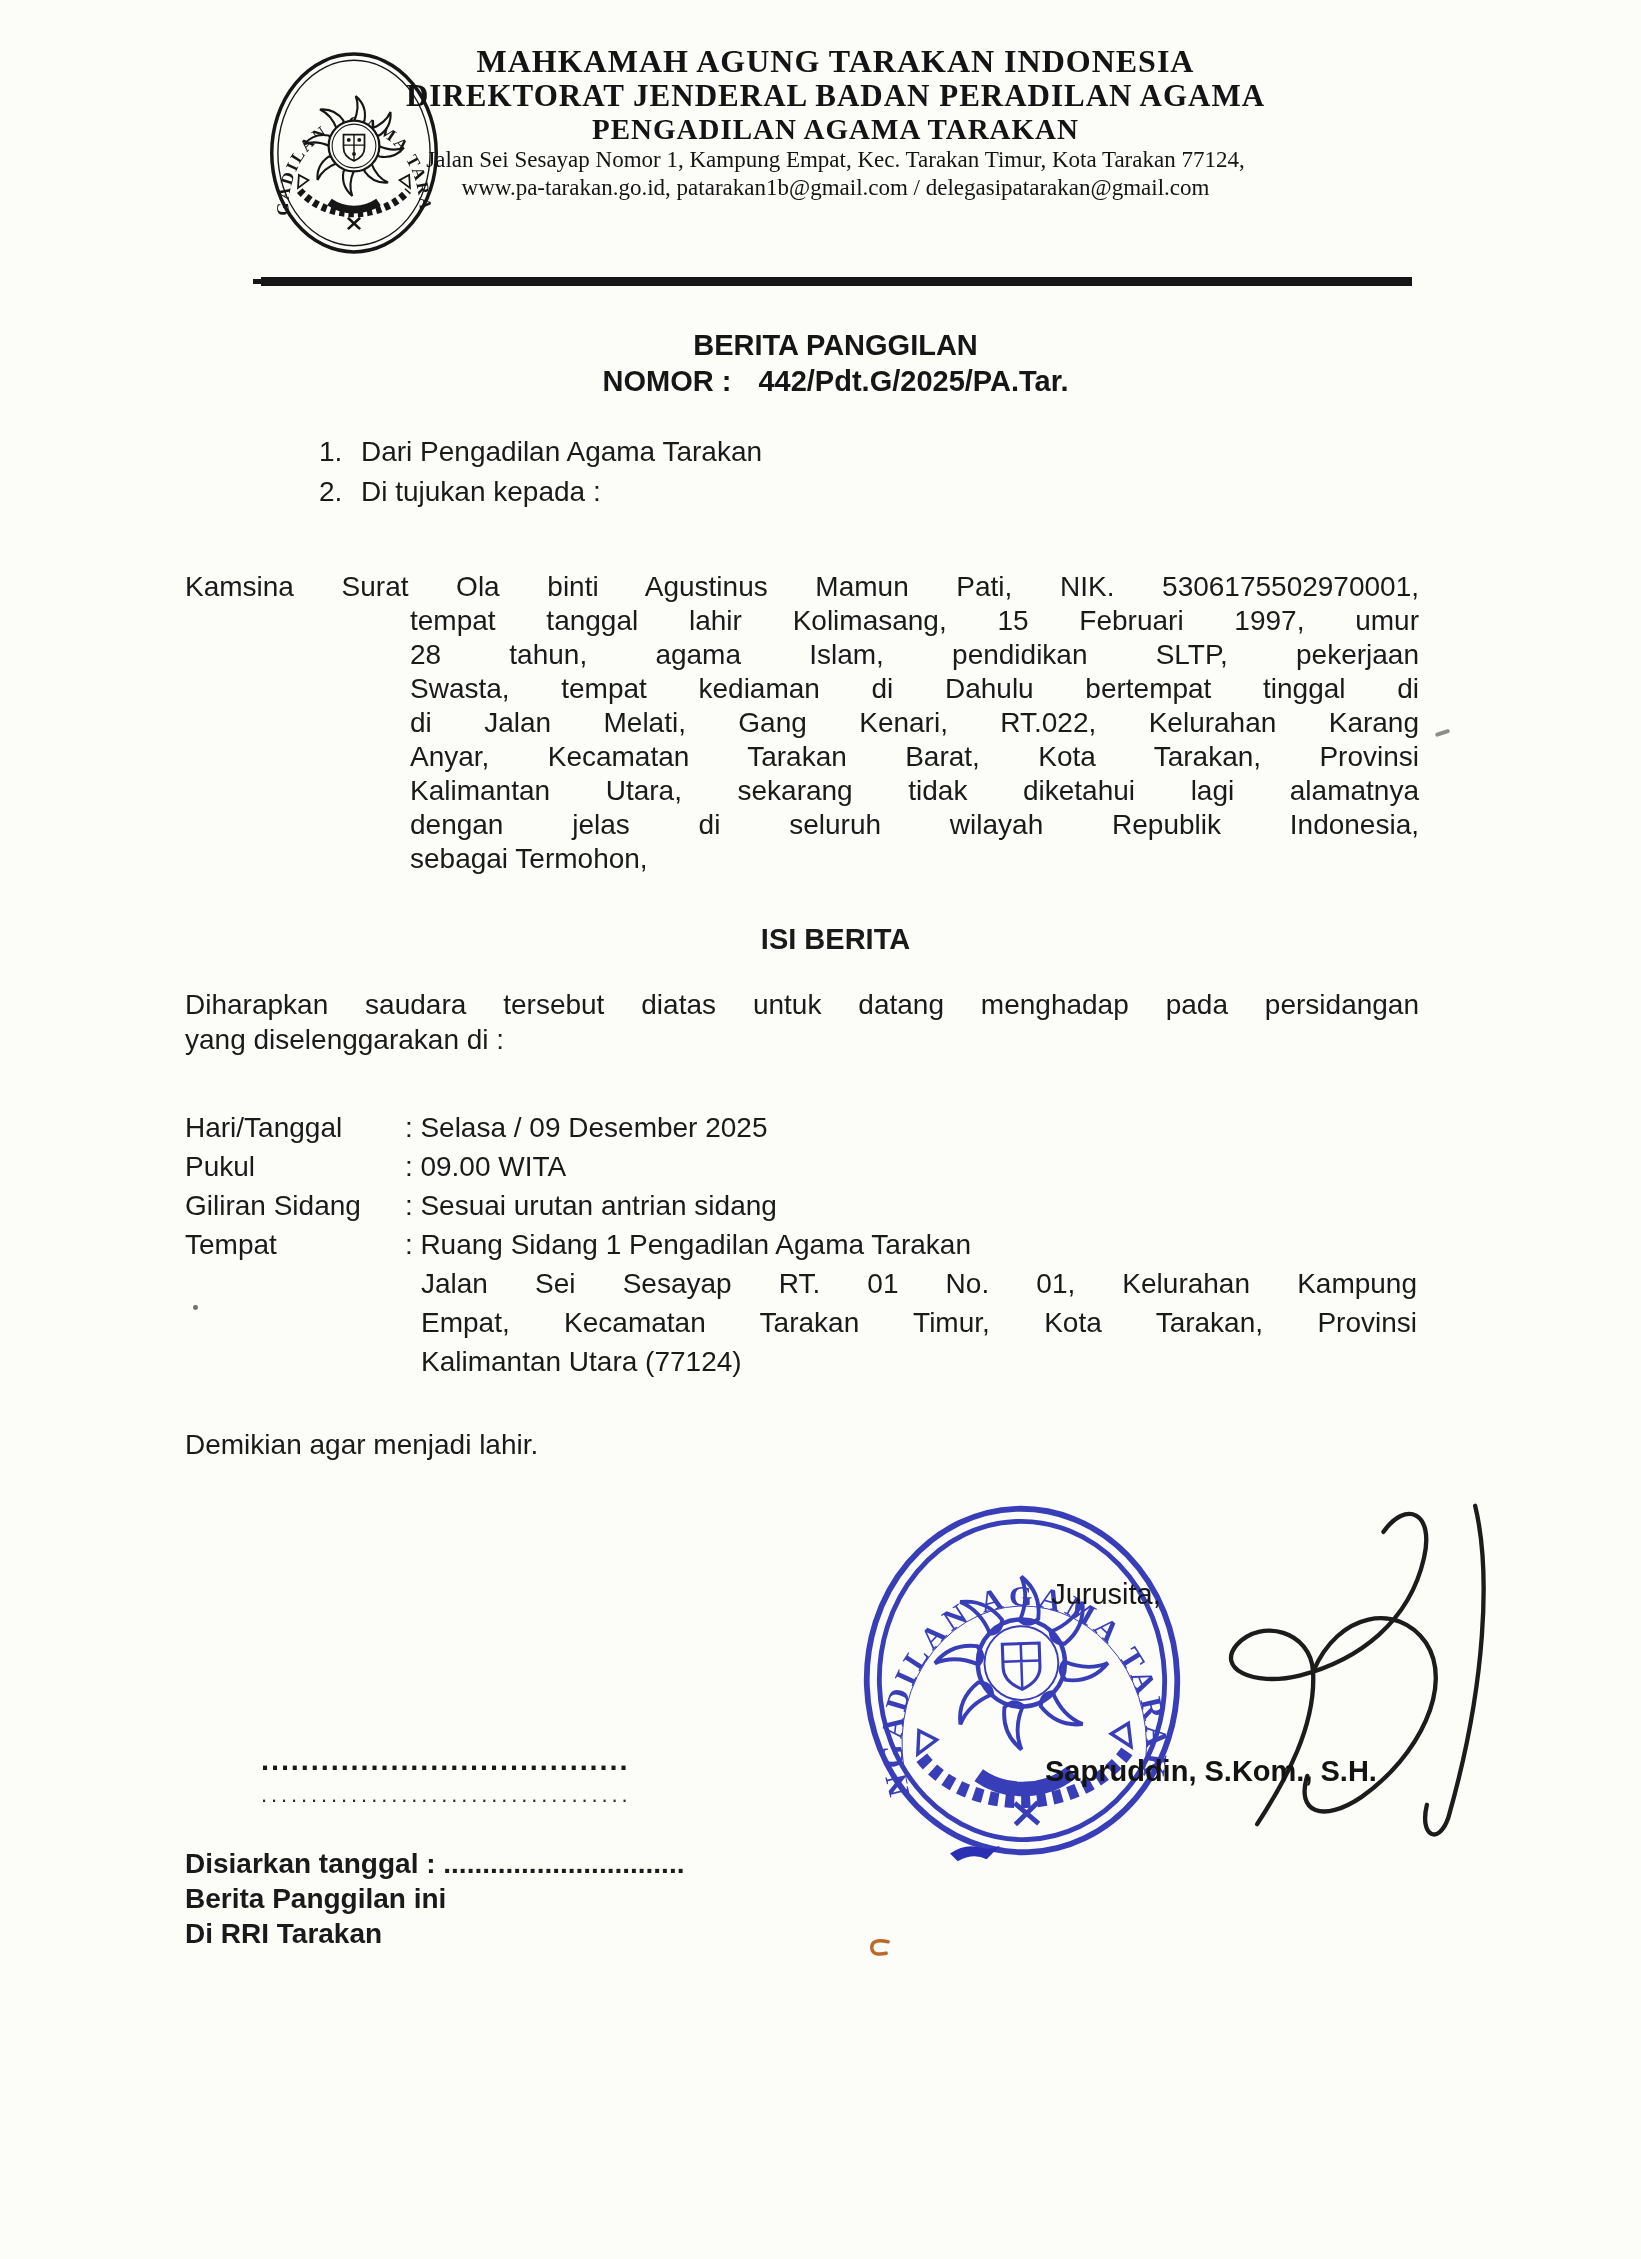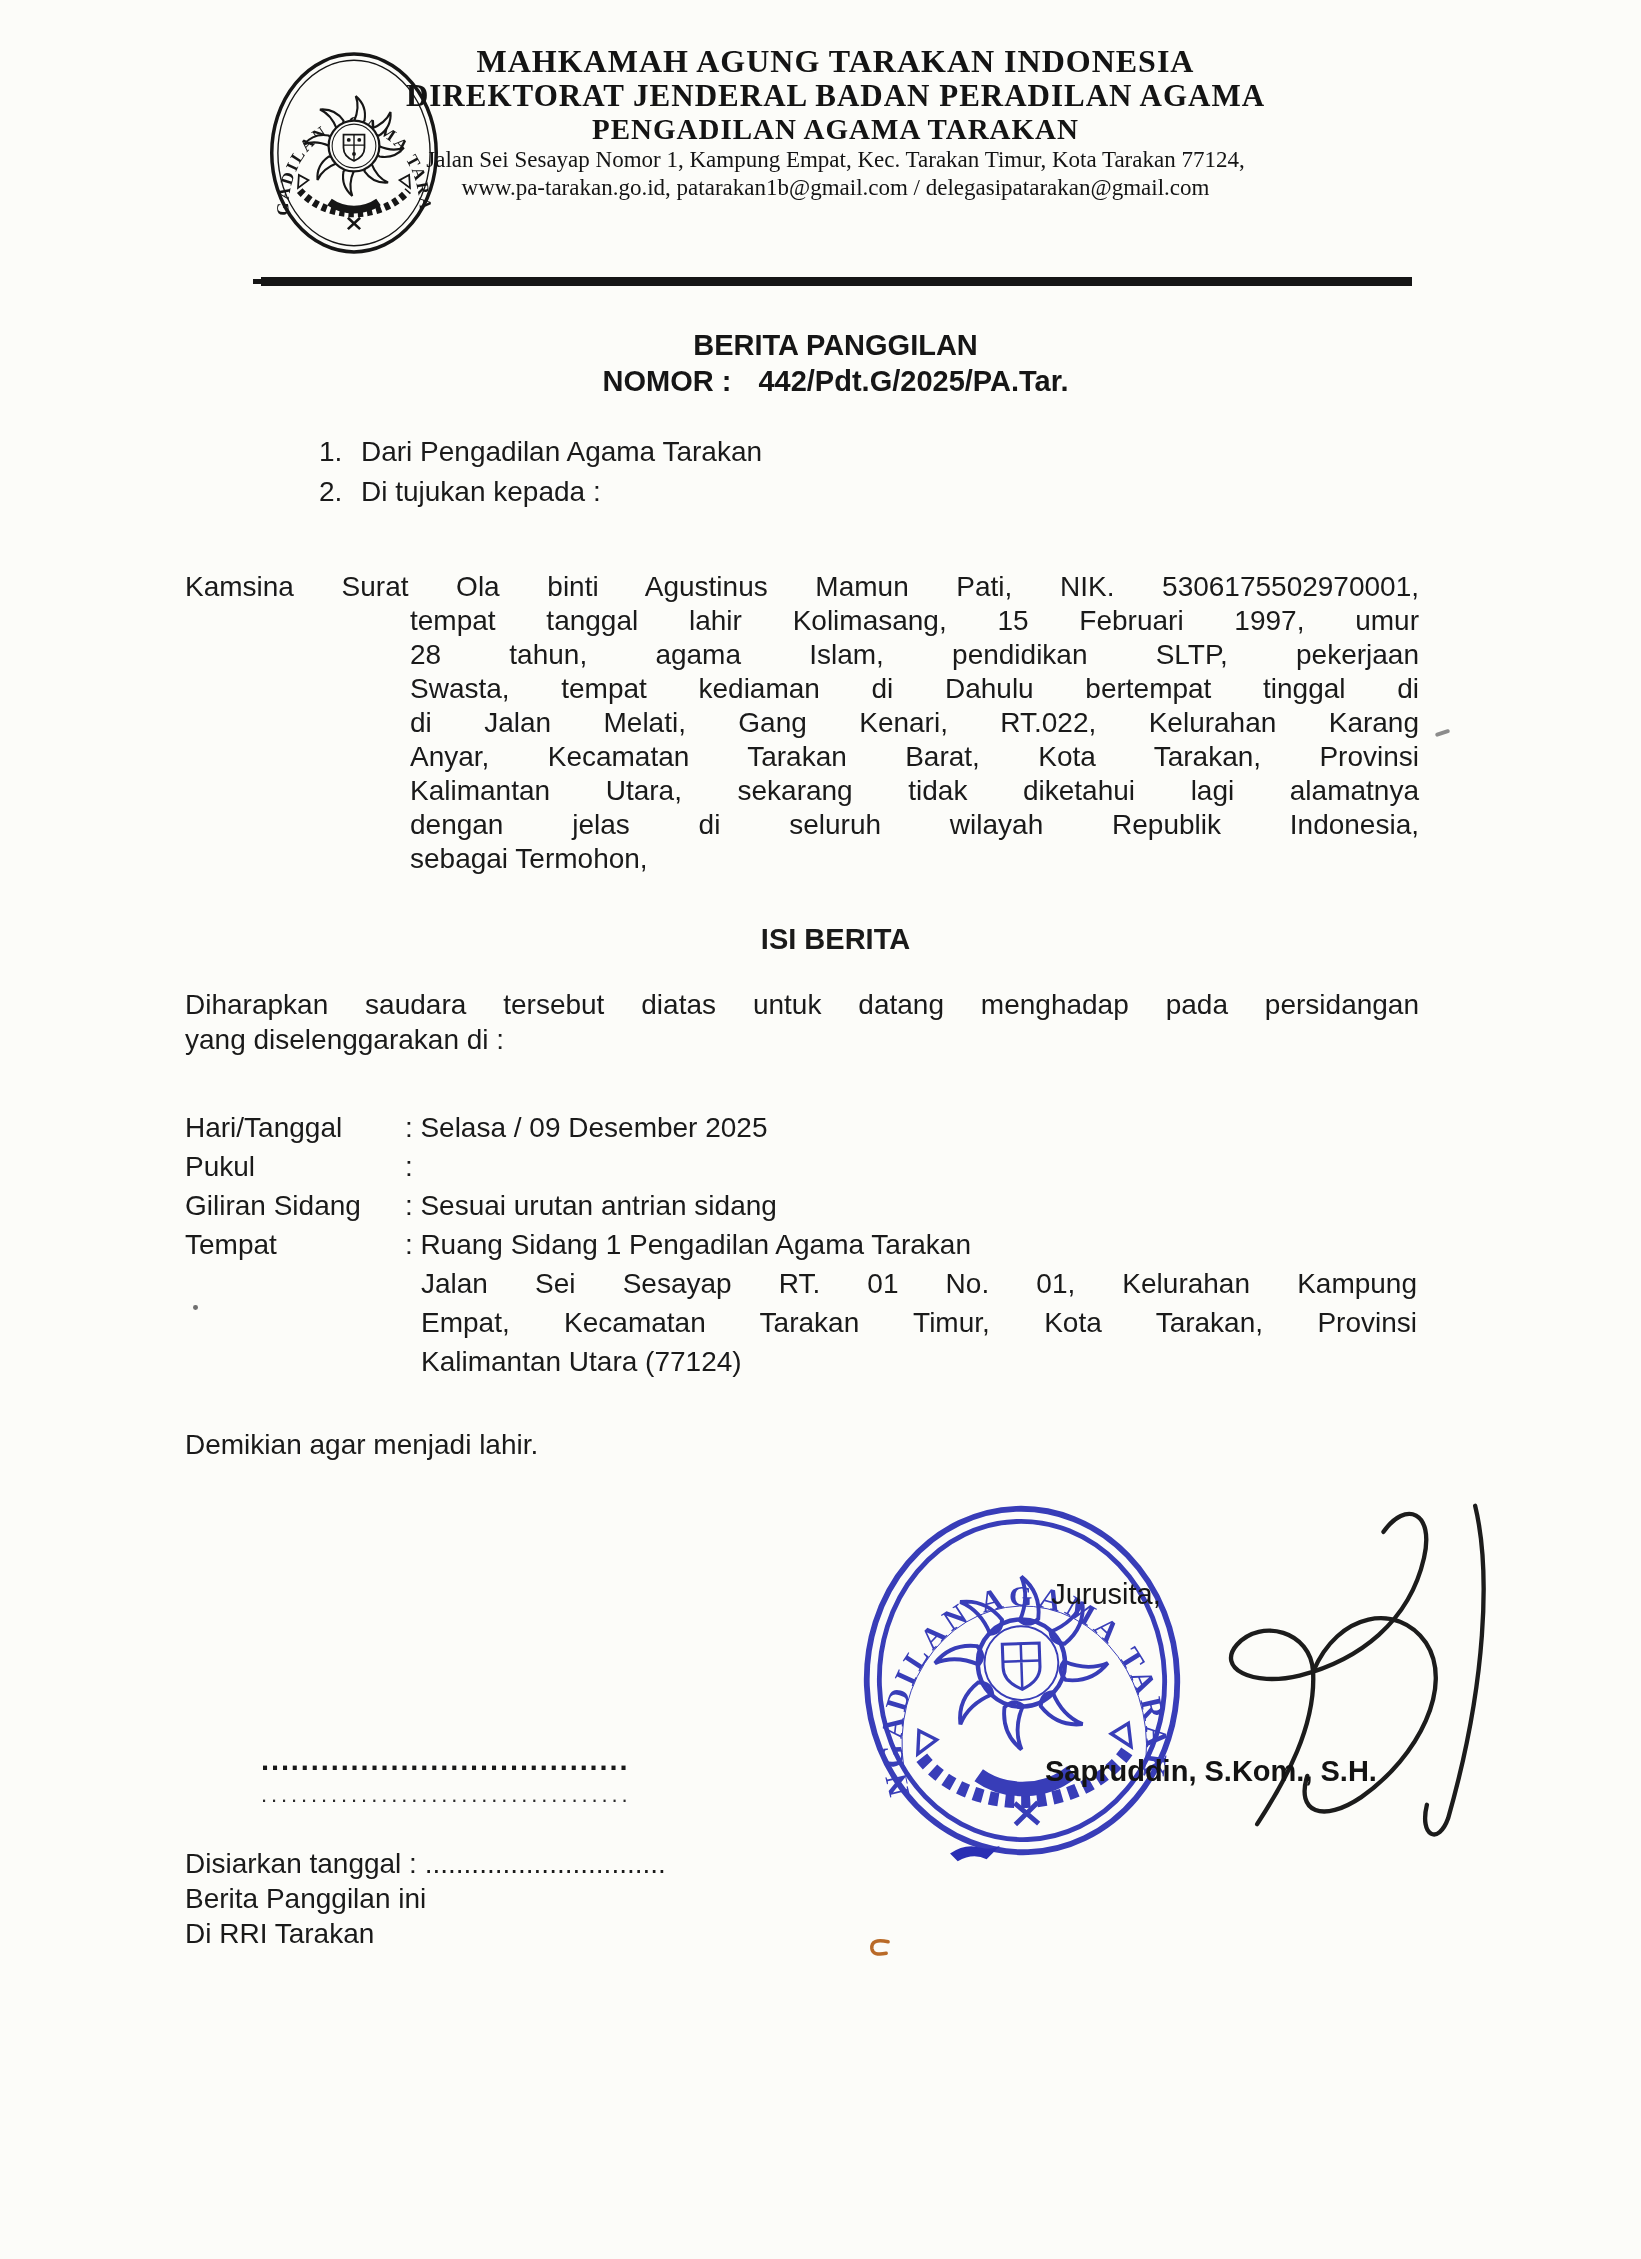--- a/index.html
+++ b/index.html
@@ -53,21 +53,21 @@
   .sig-scrawl{position:absolute;left:1070px;top:1498px;width:436px;height:359px;}
   .jurusita{position:absolute;left:987px;top:1578px;width:238px;text-align:center;
     font-size:29px;color:#161616;}
   .sig-name{position:absolute;left:1045px;top:1755px;font-size:29px;font-weight:700;color:#131313;}
   .dots1{position:absolute;left:261px;top:1744px;width:367px;font-size:29px;font-weight:700;
     letter-spacing:1.9px;color:#181818;white-space:nowrap;overflow:hidden;}
   .dots2{position:absolute;left:261px;top:1782px;width:367px;font-size:22px;
     letter-spacing:3.9px;color:#2a2a2a;white-space:nowrap;overflow:hidden;}
   .ink-blob{position:absolute;left:948px;top:1840px;width:56px;height:25px;}
   
-  .footer{position:absolute;left:185px;top:1846px;font-size:28px;line-height:35px;}
+  .footer{position:absolute;left:185px;top:1846px;font-size:28px;line-height:35px;font-weight:bold;}
   .orange-mark{position:absolute;left:865px;top:1937px;width:29px;height:23px;}
   
   .mark-dash{position:absolute;left:1435px;top:731px;width:14.5px;height:3.9px;
     background:#8c8c8c;border-radius:1.9px;transform:rotate(-18deg);}
   .mark-dot{position:absolute;left:193px;top:1305px;width:4.8px;height:4.8px;
     background:#6f6f6f;border-radius:50%;}
 </style>
 </head>
 <body>
 
@@ -167,20 +167,21 @@
 
   <div class="schedule">
     <div class="s-row">
       <span class="s-lab">Hari/Tanggal</span>
       <span class="s-sep">:</span>
       <span class="s-val bold">Selasa / 09 Desember 2025</span>
     </div>
     <div class="s-row">
       <span class="s-lab">Pukul</span>
       <span class="s-sep">:</span>
+      <span class="s-val">09.00 WITA</span>
     </div>
     <div class="s-row">
       <span class="s-lab">Giliran Sidang</span>
       <span class="s-sep">:</span>
       <span class="s-val">Sesuai urutan antrian sidang</span>
     </div>
     <div class="s-row">
       <span class="s-lab">Tempat</span>
       <span class="s-sep">:</span>
       <span class="s-val">Ruang Sidang 1 Pengadilan Agama Tarakan</span>

